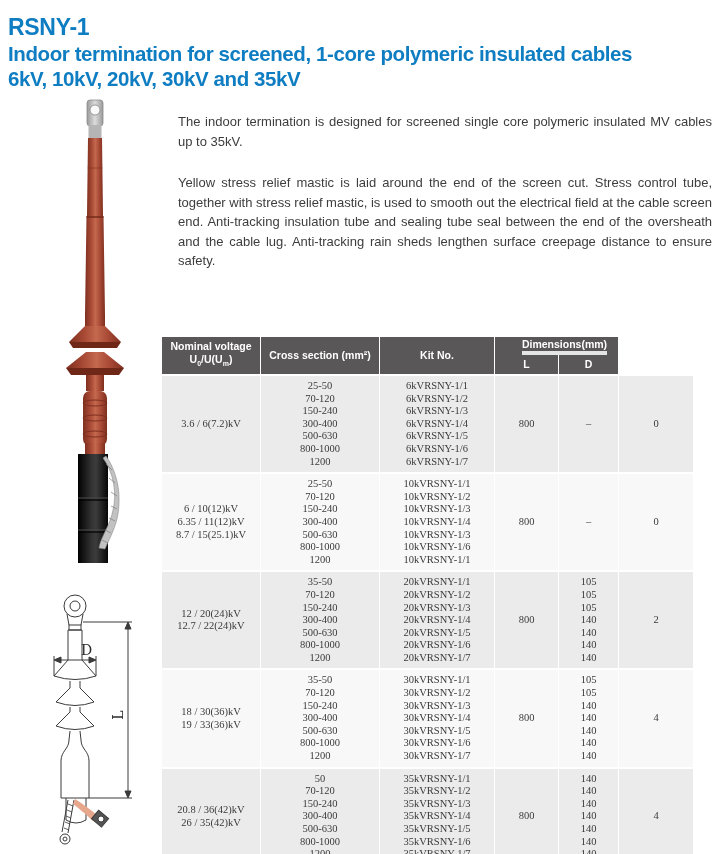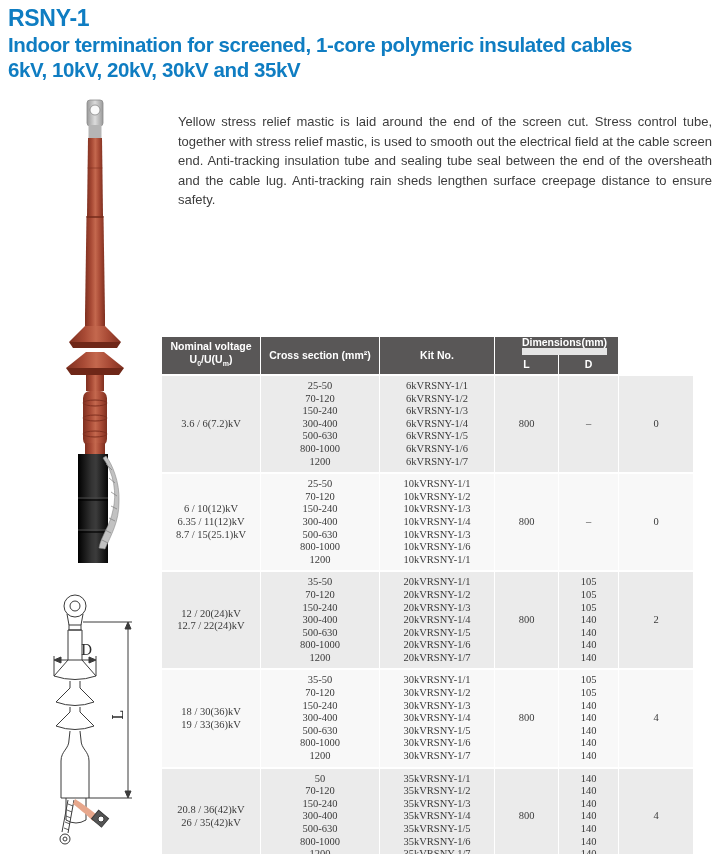--- a/index.html
+++ b/index.html
@@ -5,42 +5,42 @@
   :root{
     --accent:#0f7dc2;
     --header-bg:#595757;
   }
   *{box-sizing:border-box;margin:0;padding:0;}
   html,body{width:718px;height:854px;background:#fff;overflow:hidden;
     font-family:"Liberation Sans","DejaVu Sans",sans-serif;color:#3a3a3a;}
   .page{position:relative;width:718px;height:854px;background:#fff;}
 
   
-  .titles{position:absolute;left:8px;top:5px;width:706px;color:var(--accent);}
+  .titles{position:absolute;left:8px;top:14px;width:706px;color:var(--accent);}
   .titles .t1{font-size:23px;font-weight:700;line-height:27px;letter-spacing:-0.3px;}
   .titles .t2,.titles .t3{font-size:20.5px;font-weight:700;line-height:25px;letter-spacing:-0.4px;}
 
   
   .desc{position:absolute;left:178px;top:112px;width:534px;font-size:13px;
     line-height:19.5px;text-align:justify;color:#3d3d3d;}
   .desc p + p{margin-top:22px;}
 
   
   .photo{position:absolute;left:40px;top:98px;width:110px;height:465px;}
   .diagram{position:absolute;left:28px;top:592px;width:135px;height:262px;}
 
   
   .tablewrap{position:absolute;left:162px;top:337px;width:531px;font-size:10.5px;}
   .thead{display:grid;grid-template-columns:98px 118px 114px 123px 74px;gap:1px;background:#fff;}
   .th{background:var(--header-bg);color:#fff;font-weight:700;display:flex;flex-direction:column;
       justify-content:center;align-items:center;text-align:center;line-height:13px;height:37px;}
   .th sub{font-size:7px;}
   .th-dims{padding:0;display:flex;flex-direction:column;}
   .dims-top{height:18px;display:flex;align-items:center;justify-content:center;
-      background:var(--header-bg);border-bottom:7px solid #e5e5e5;margin-left:16px;}
+      background:var(--header-bg);border-bottom:4px solid #e5e5e5;margin-left:16px;}
   .dims-bottom{flex:1;display:grid;grid-template-columns:63px 59px;gap:1px;background:#fff;}
   .dims-bottom > div{background:var(--header-bg);display:flex;align-items:center;justify-content:center;}
   .tbody{display:flex;flex-direction:column;}
   .tblock{display:grid;grid-template-columns:98px 118px 114px 63px 59px 74px;gap:1px;
       background:#fff;margin-top:2px;}
   .cell{display:flex;flex-direction:column;justify-content:center;align-items:center;
       text-align:center;padding:4px 2px;font-family:Liberation Serif, serif;}
   .line{line-height:12.6px;white-space:nowrap;}
 </style>
 </head>
@@ -104,20 +104,21 @@
       <line x1="38" y1="402" x2="68" y2="402" stroke="#000" stroke-width="1.2"></line>
       <line x1="38" y1="432" x2="68" y2="432" stroke="#4a4a4a" stroke-width="1"></line>
       <line x1="38" y1="434" x2="68" y2="434" stroke="#000" stroke-width="1.2"></line>
 
       <path d="M63,360 C74,375 77,396 73,412 C70,428 61,438 59,450 L65,451 C71,437 79,424 79,404 C80,384 72,366 66,358 Z" fill="#c2c2c2" stroke="#8a8a8a" stroke-width="0.6"></path>
       <path d="M66,366 L72,372 M69,380 L75,385 M71,394 L77,398 M71,408 L77,411 M69,420 L75,423 M65,432 L71,435 M62,442 L68,445" stroke="#7d7d7d" stroke-width="0.7" fill="none"></path>
     </svg>
   </div>
 
   <div class="desc">
+    <p>The indoor termination is designed for screened single core polymeric insulated MV cables up to 35kV.</p>
     <p>Yellow stress relief mastic is laid around the end of the screen cut. Stress control tube, together with stress relief mastic, is used to smooth out the electrical field at the cable screen end. Anti-tracking insulation tube and sealing tube seal between the end of the oversheath and the cable lug. Anti-tracking rain sheds lengthen surface creepage distance to ensure safety.</p>
   </div>
 
   <div class="diagram">
     <svg width="135" height="262" viewBox="0 0 135 262">
       <g stroke="#3b3b3b" stroke-width="1" fill="none">
 
         <circle cx="47" cy="14" r="11"></circle>
         <circle cx="47" cy="14" r="5"></circle>
         <path d="M39,22 L41,33 M55,22 L53,33"></path>

